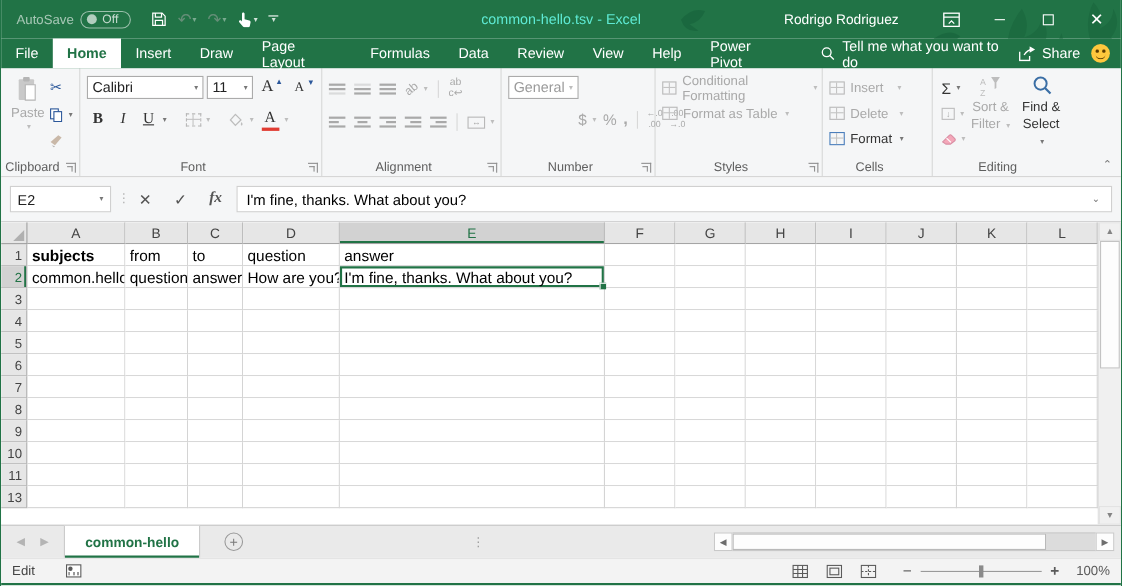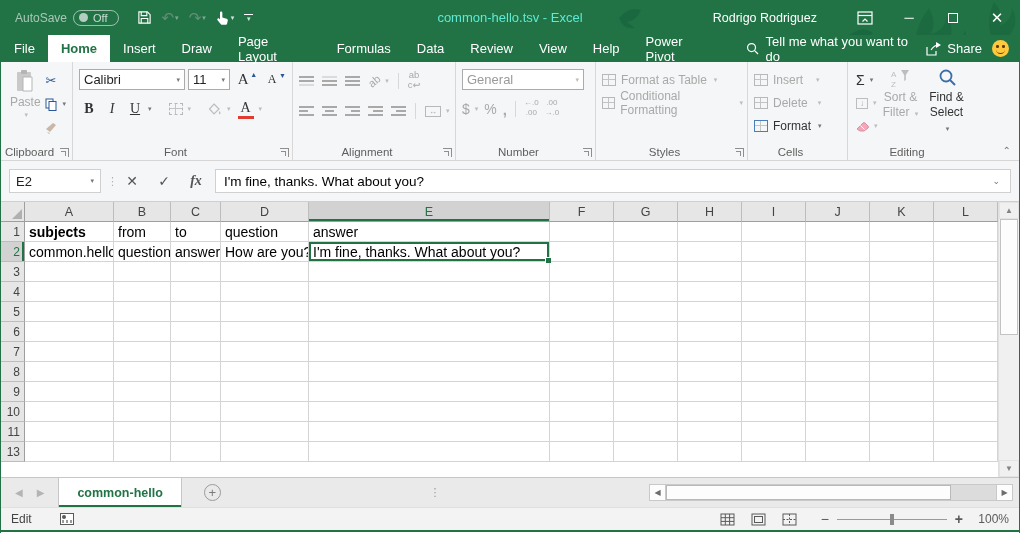--- a/index.html
+++ b/index.html
@@ -369,21 +369,21 @@
         <span class="sep-v" style="height:16px;margin:0 1px"></span>
         <span class="sbtn dim" style="padding:0">
           <span style="width:16px;height:11px;border:1px solid #b8b8b8;display:flex;align-items:center;justify-content:center;font-size:8px;color:#a9a9a9">↔</span>
           <span class="caret dim">▾</span>
         </span>
       </div>
       <span class="gl">Alignment</span>
       <span class="launcher"></span>
     </div>
 
-    <div class="group" style="width:140px;flex-direction:column">
+    <div class="group" style="width:140px;">
       <span class="combo" style="width:122px;margin-top:3px;color:#9a9a9a">
         <span>General</span>
           <span class="caret dim">▾</span>
       </span>
       <div class="fontrow" style="margin-top:9px;gap:6px;color:#a9a9a9">
         <span class="sbtn dim" style="font-size:14px;padding:0">$<span class="caret dim">▾</span></span>
         <span class="sbtn dim" style="font-size:14px;padding:0">%</span>
         <span class="sbtn dim" style="font-size:15px;font-weight:bold;padding:0">,</span>
         <span class="sep-v" style="height:16px;margin:0 2px"></span>
         <span class="sbtn dim" style="flex-direction:column;font-size:8px;line-height:7px;padding:0">
@@ -396,26 +396,26 @@
           </span>
       </div>
       <span class="gl">Number</span>
       <span class="launcher"></span>
     </div>
 
     <div class="group" style="width:152px">
       <div class="stack3">
         <span class="stylebtn">
           <span class="minigrid"></span>
-          <span>Format as Table</span>
+          <span>Conditional Formatting</span>
             <span class="caret dim">▾</span>
         </span>
         <span class="stylebtn">
           <span class="minigrid"></span>
-          <span>Conditional Formatting</span>
+          <span>Format as Table</span>
             <span class="caret dim">▾</span>
         </span>
       </div>
       <span class="gl">Styles</span>
       <span class="launcher"></span>
     </div>
 
     <div class="group" style="width:100px">
       <div class="stack3">
         <span class="stylebtn">

